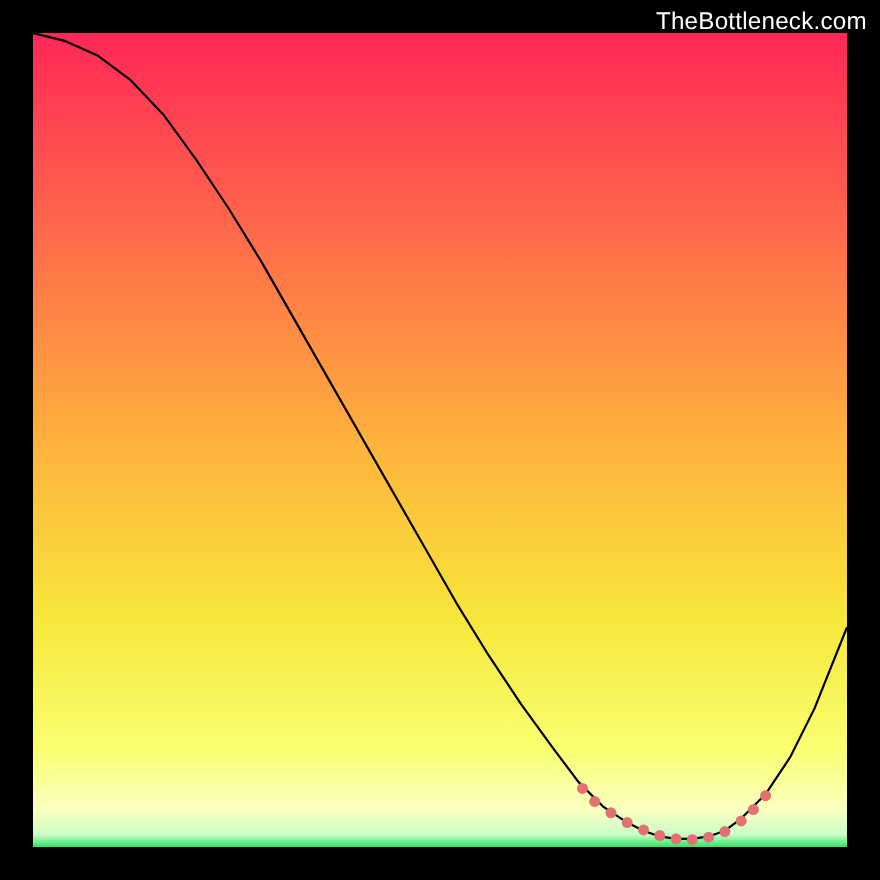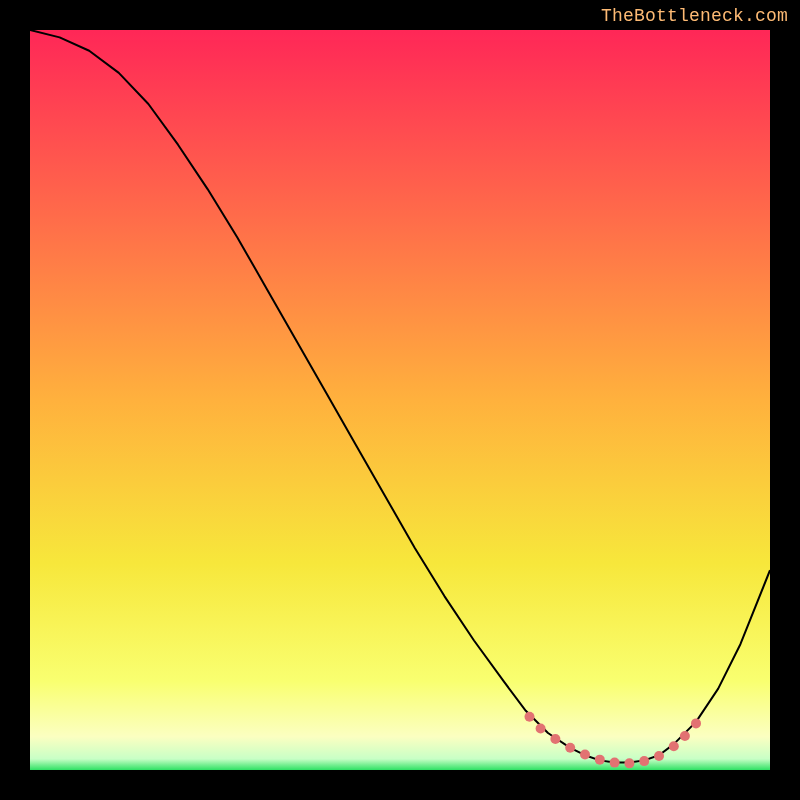--- a/index.html
+++ b/index.html
@@ -7,23 +7,23 @@
   .frame {
     position: relative;
     width: 800px;
     height: 800px;
     background: #000;
   }
   .watermark {
     position: absolute;
     top: 6px;
     right: 12px;
-    font-family: Liberation Mono, monospace;
-    font-size: 18px;
-    color: #fdba74;
+    font-family: Liberation Sans, sans-serif;
+    font-size: 22px;
+    color: #ffffff;
     letter-spacing: 0.2px;
     z-index: 10;
   }
   .plot {
     position: absolute;
     left: 30px;
     top: 30px;
     width: 740px;
     height: 740px;
   }

